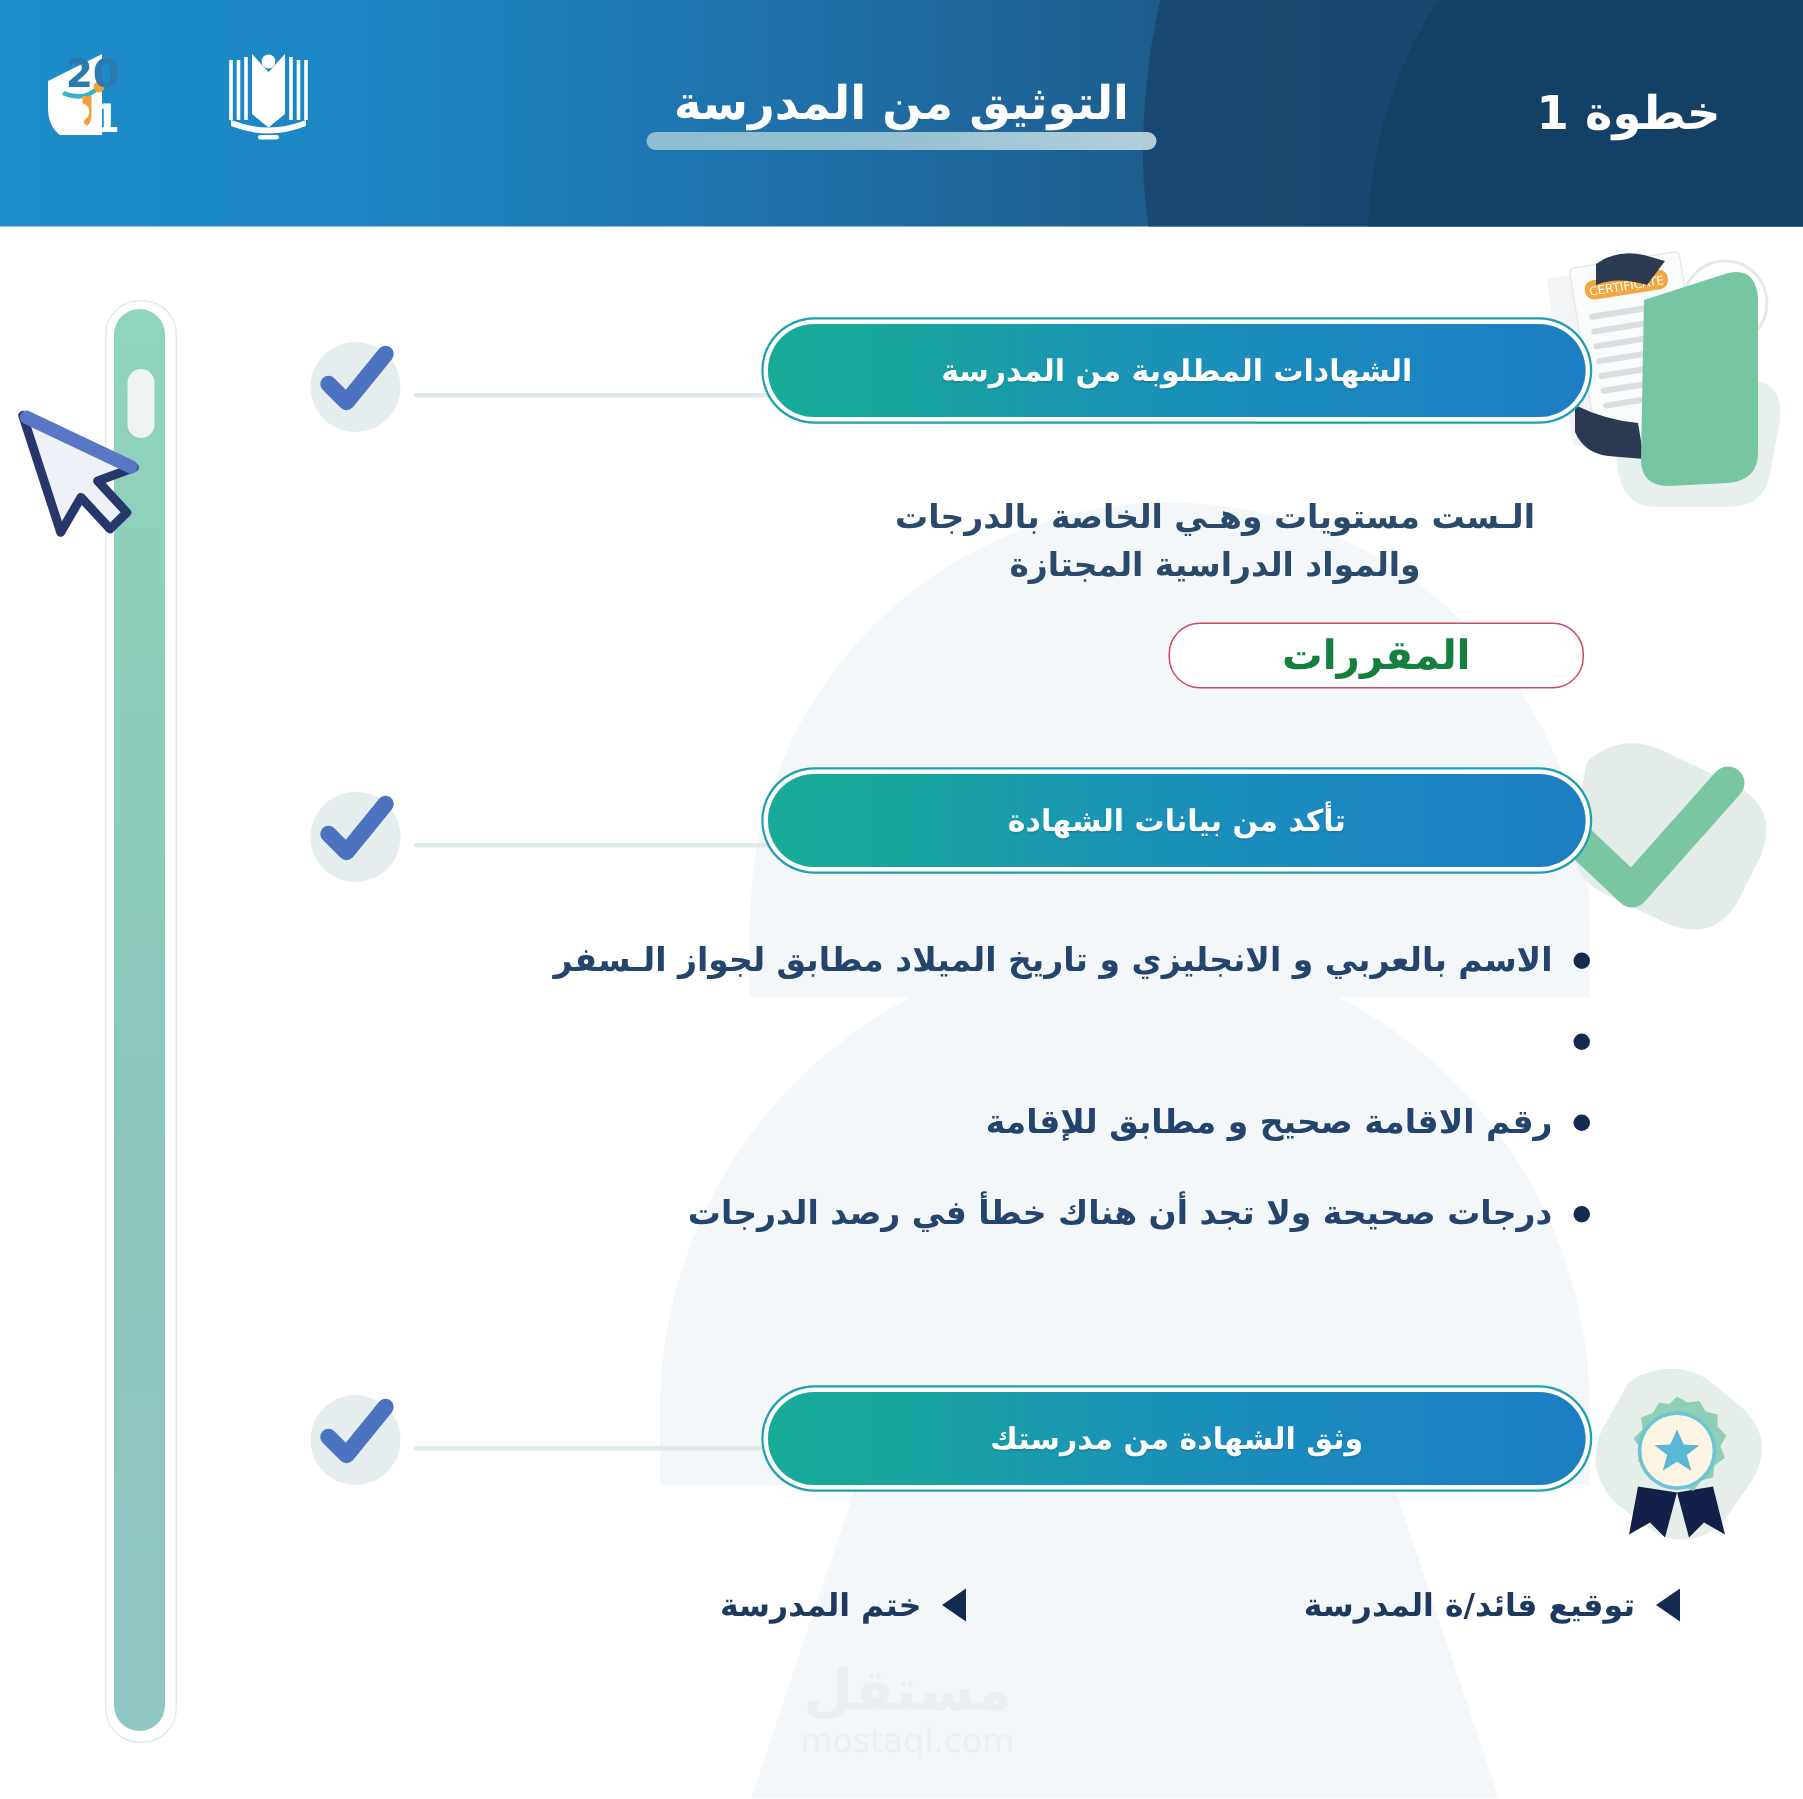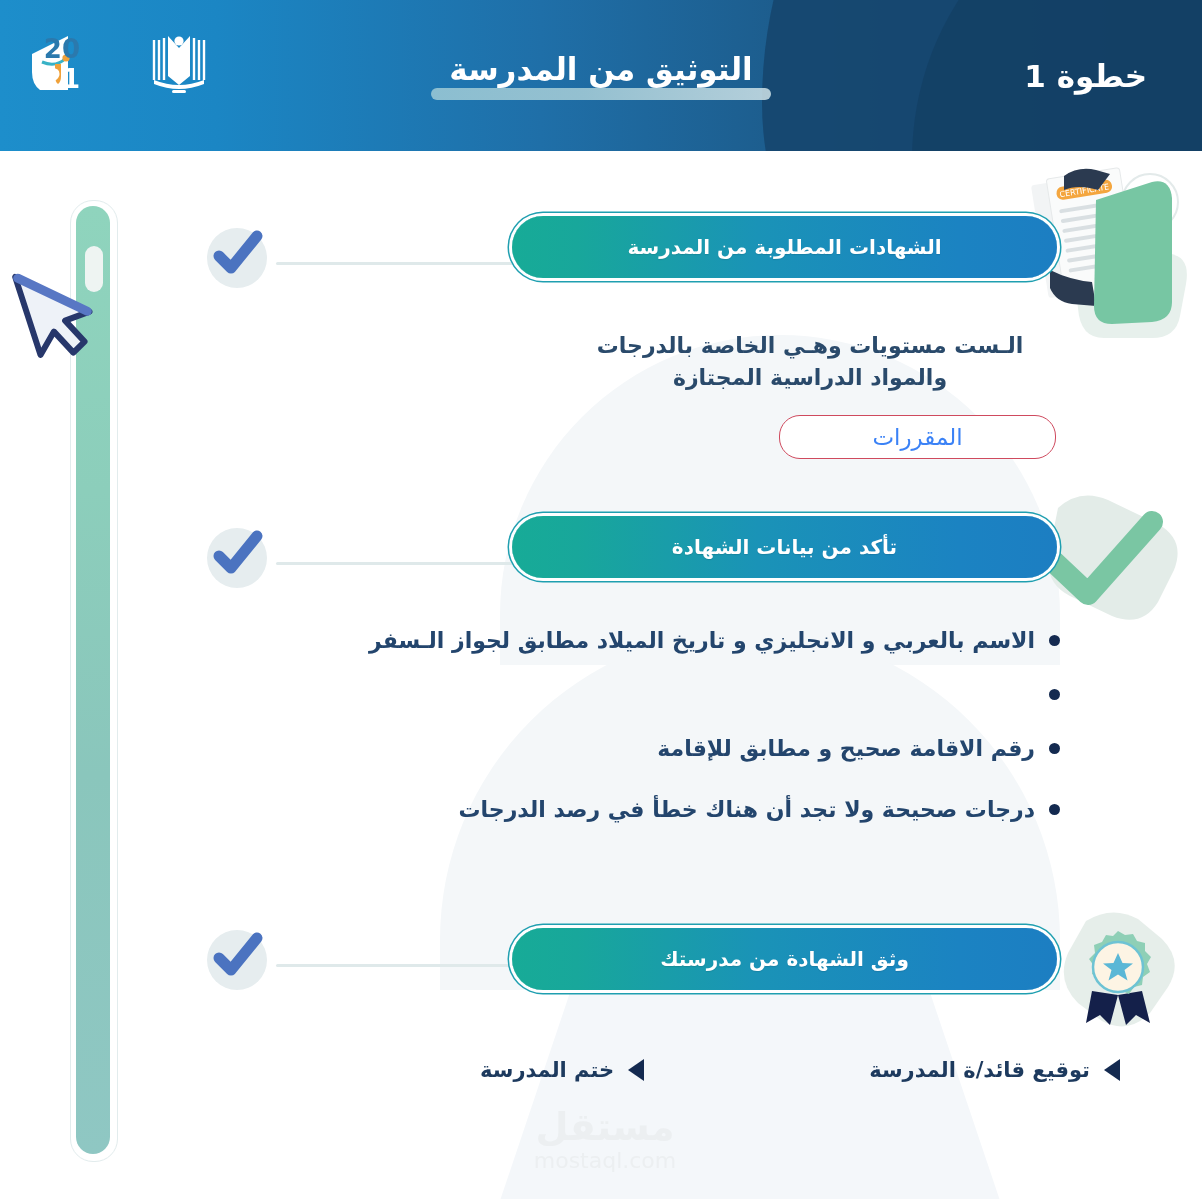--- a/index.html
+++ b/index.html
@@ -115,21 +115,21 @@
   .s1-desc{
     position:absolute;left:560px;top:330px;width:500px;
     text-align:center;color:#2a4a6b;font-size:22px;font-weight:bold;line-height:1.45;
     z-index:5;
   }
   .pill-btn{
     position:absolute;left:779px;top:415px;width:275px;height:42px;
     border:1.6px solid #cf4a5e;border-radius:21px;background:#ffffff;
     display:flex;align-items:center;justify-content:center;z-index:6;
   }
-  .pill-btn span{color:#3b82f6;font-size:23px;font-weight:normal;}
+  .pill-btn span{color:#15803d;font-size:27px;font-weight:bold;}
 
   
   .s2-check{left:207px;top:528px;}
   .s2-conn{left:276px;top:562px;width:240px;}
   .s2-card{left:512px;top:516px;width:545px;}
   .green-check-illo{position:absolute;left:1040px;top:490px;width:160px;height:140px;z-index:4;}
 
   .bullets{position:absolute;left:300px;top:628px;width:760px;z-index:5;}
   .bullet-row{
     display:flex;align-items:center;justify-content:flex-start;

